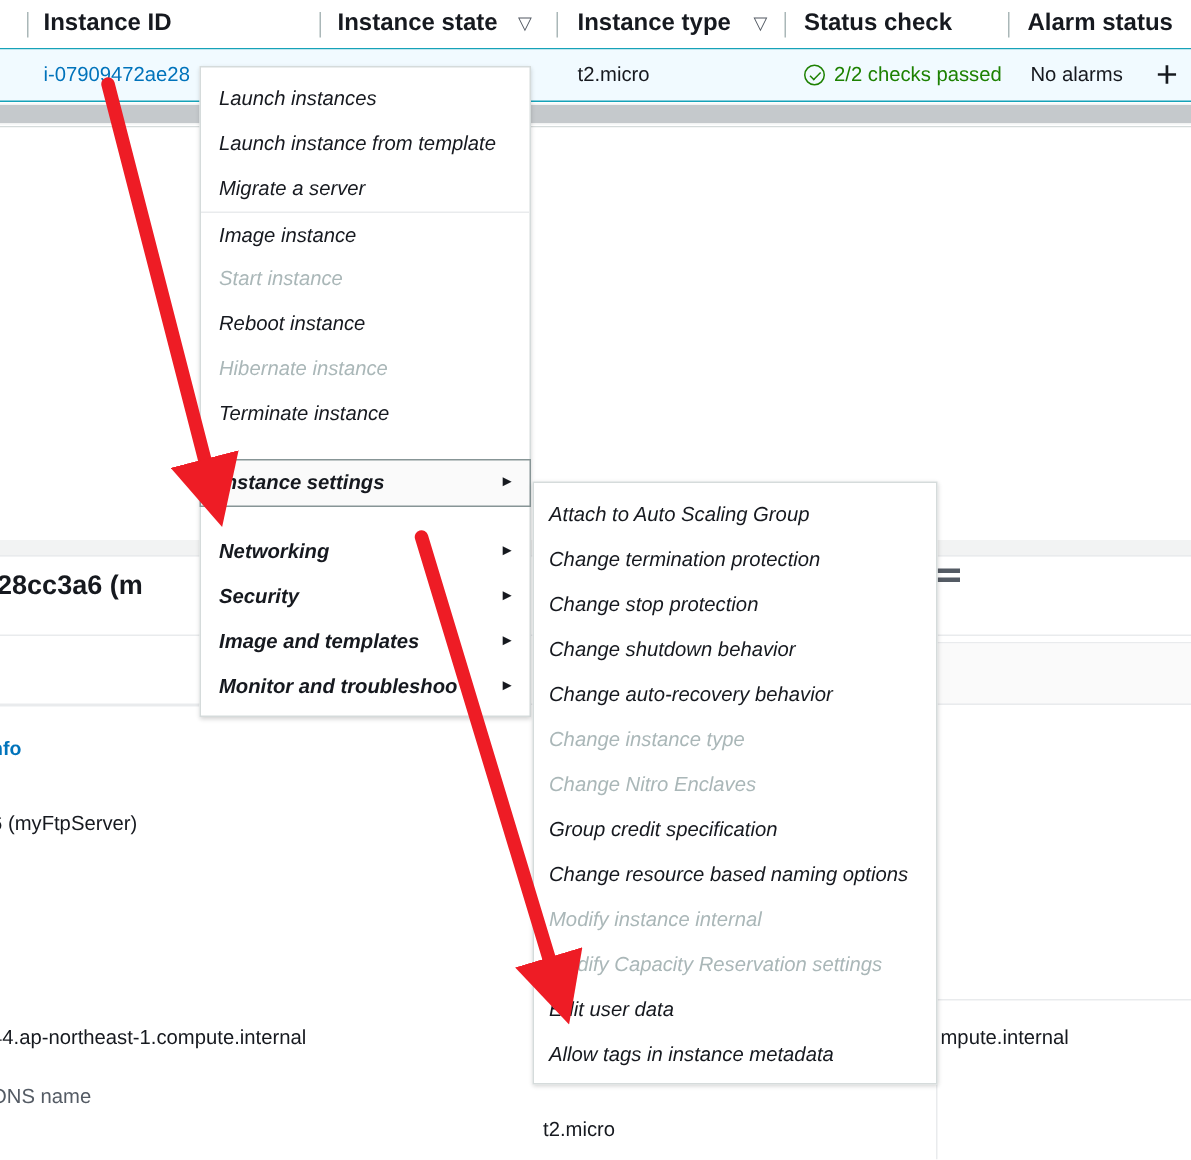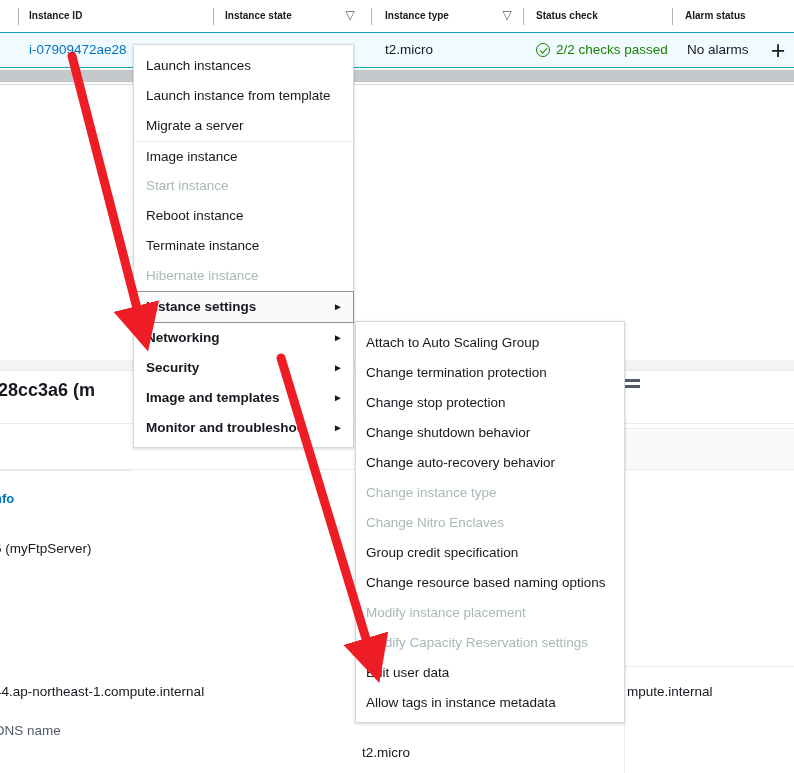--- a/index.html
+++ b/index.html
@@ -17,21 +17,21 @@
   .bg { position:absolute; inset:0; }
 
   
   .tbl-head {
     position:absolute; left:0; top:0; width:794px; height:33px;
     background:#ffffff;
     border-bottom:1px solid #16a2b8;
   }
   .th {
     position:absolute; top:6px; height:20px;
-    font-size:10px; font-weight:bold; color:#16191f;
+    font-size:16px; font-weight:bold; color:#16191f;
     white-space:nowrap; line-height:20px;
   }
   .th-sep {
     position:absolute; top:8px; width:1px; height:17px; background:#aab7b8;
   }
   .sort-caret {
     position:absolute; top:10px; width:12px; height:12px;
     color:#545b64; font-size:12px; line-height:11px; text-align:center;
   }
 
@@ -138,28 +138,29 @@
     z-index:40;
   }
   #menu-main { left:133px; top:44px; width:221px; }
   #menu-sub  { left:355px; top:321px; width:270px; }
 
   .mi {
     position:relative; height:30px; line-height:30px;
     padding:0 26px 0 5px;
     font-size:13.5px; color:#16191f; white-space:nowrap;
     cursor:default;
+    font-style:italic;
   }
   .mi.dis { color:#aab7b8; }
   .mi.bold { font-weight:bold; color:#16191f; }
   .mi.sep-top { border-top:1px solid #e9ebed; }
   .mi.selected {
     background:#fafafa;
     border:1px solid #879596;
-    margin:0 -1px; padding-left:11px;
+    margin:15px -1px; padding-left:11px;
     height:32px; line-height:30px;
   }
   .mi .caret {
     position:absolute; right:10px; top:0; height:100%;
     display:flex; align-items:center; color:#16191f; font-size:10px;
   }
   #menu-main .mi { padding-left:12px; }
   #menu-sub .mi { height:30px; padding-left:10px; }
 
   
@@ -250,22 +251,22 @@
   </div>
 
   <div class="menu" id="menu-main">
     <div class="pad6"></div>
     <div class="mi">Launch instances</div>
     <div class="mi">Launch instance from template</div>
     <div class="mi">Migrate a server</div>
     <div class="mi sep-top">Image instance</div>
     <div class="mi dis">Start instance</div>
     <div class="mi">Reboot instance</div>
+    <div class="mi dis">Hibernate instance</div>
     <div class="mi">Terminate instance</div>
-    <div class="mi dis">Hibernate instance</div>
 
     <div class="mi bold selected sep-top">
       <span>Instance settings</span>
       <span class="caret">►</span>
     </div>
 
     <div class="mi bold">
       <span>Networking</span>
       <span class="caret">►</span>
     </div>
@@ -288,21 +289,21 @@
     <div class="pad6"></div>
     <div class="mi">Attach to Auto Scaling Group</div>
     <div class="mi">Change termination protection</div>
     <div class="mi">Change stop protection</div>
     <div class="mi">Change shutdown behavior</div>
     <div class="mi">Change auto-recovery behavior</div>
     <div class="mi dis">Change instance type</div>
     <div class="mi dis">Change Nitro Enclaves</div>
     <div class="mi">Group credit specification</div>
     <div class="mi">Change resource based naming options</div>
-    <div class="mi dis">Modify instance placement</div>
+    <div class="mi dis">Modify instance internal</div>
     <div class="mi dis">Modify Capacity Reservation settings</div>
     <div class="mi">Edit user data</div>
     <div class="mi">Allow tags in instance metadata</div>
     <div class="pad4"></div>
   </div>
 
   <svg class="arrows" width="794" height="773" viewBox="0 0 794 773">
     <defs>
       <marker id="ah" markerWidth="5.2" markerHeight="5.2" refX="1.6" refY="2.6" orient="auto" markerUnits="strokeWidth">
         <path d="M0,0 L5.2,2.6 L0,5.2 Z" fill="#ee1c25"></path>

